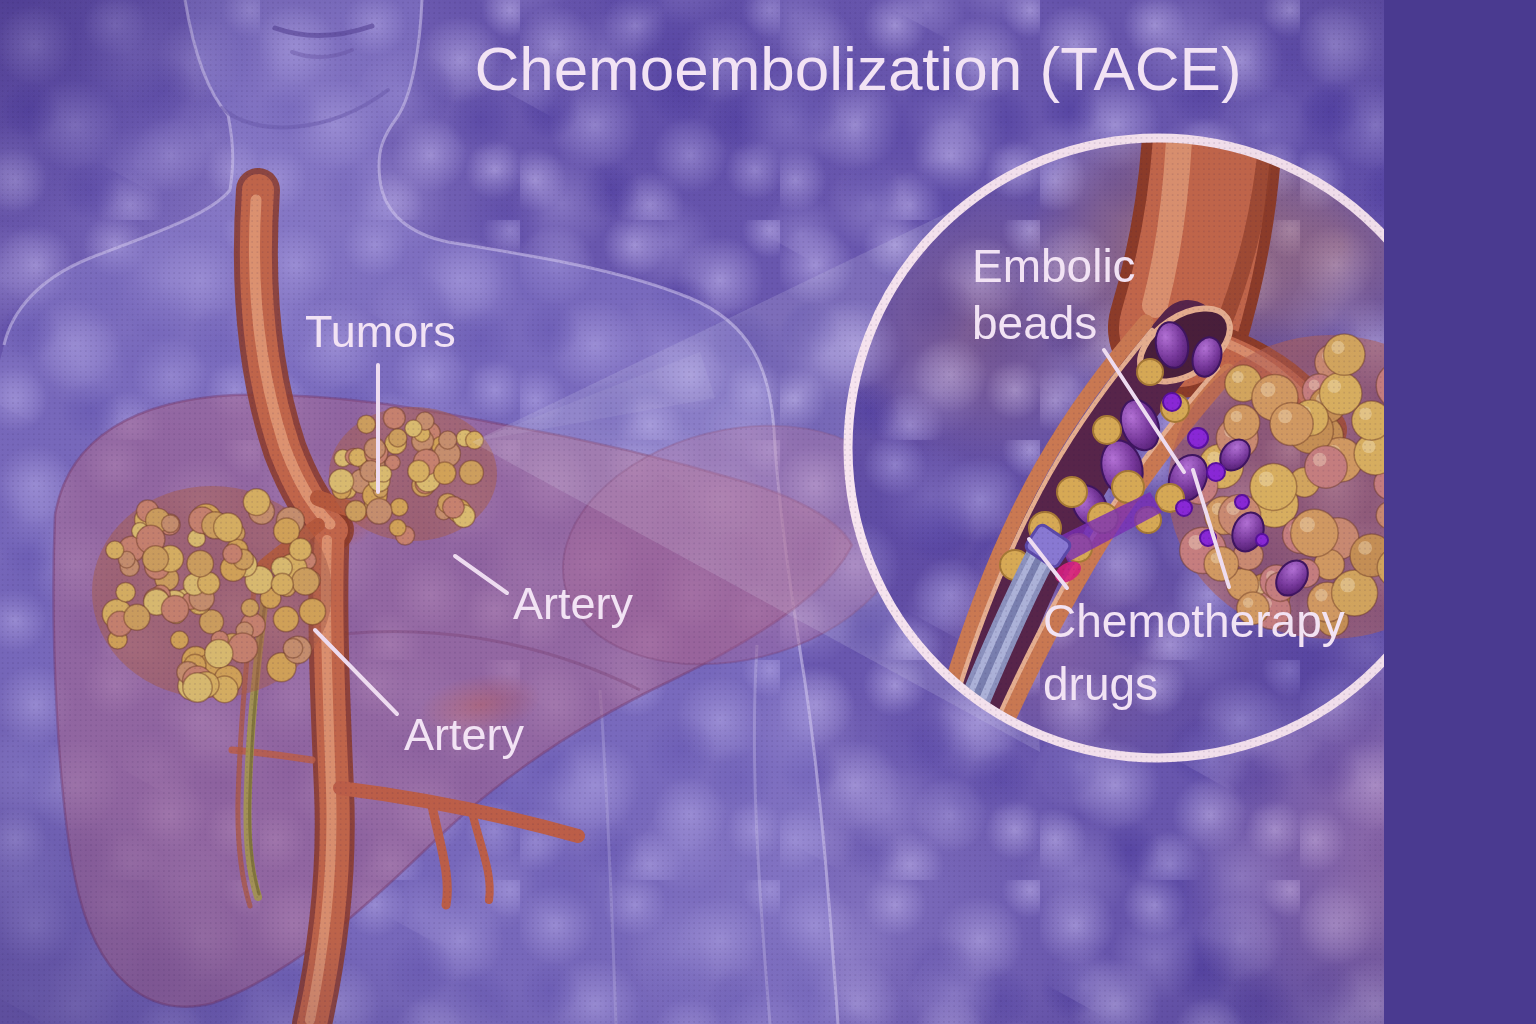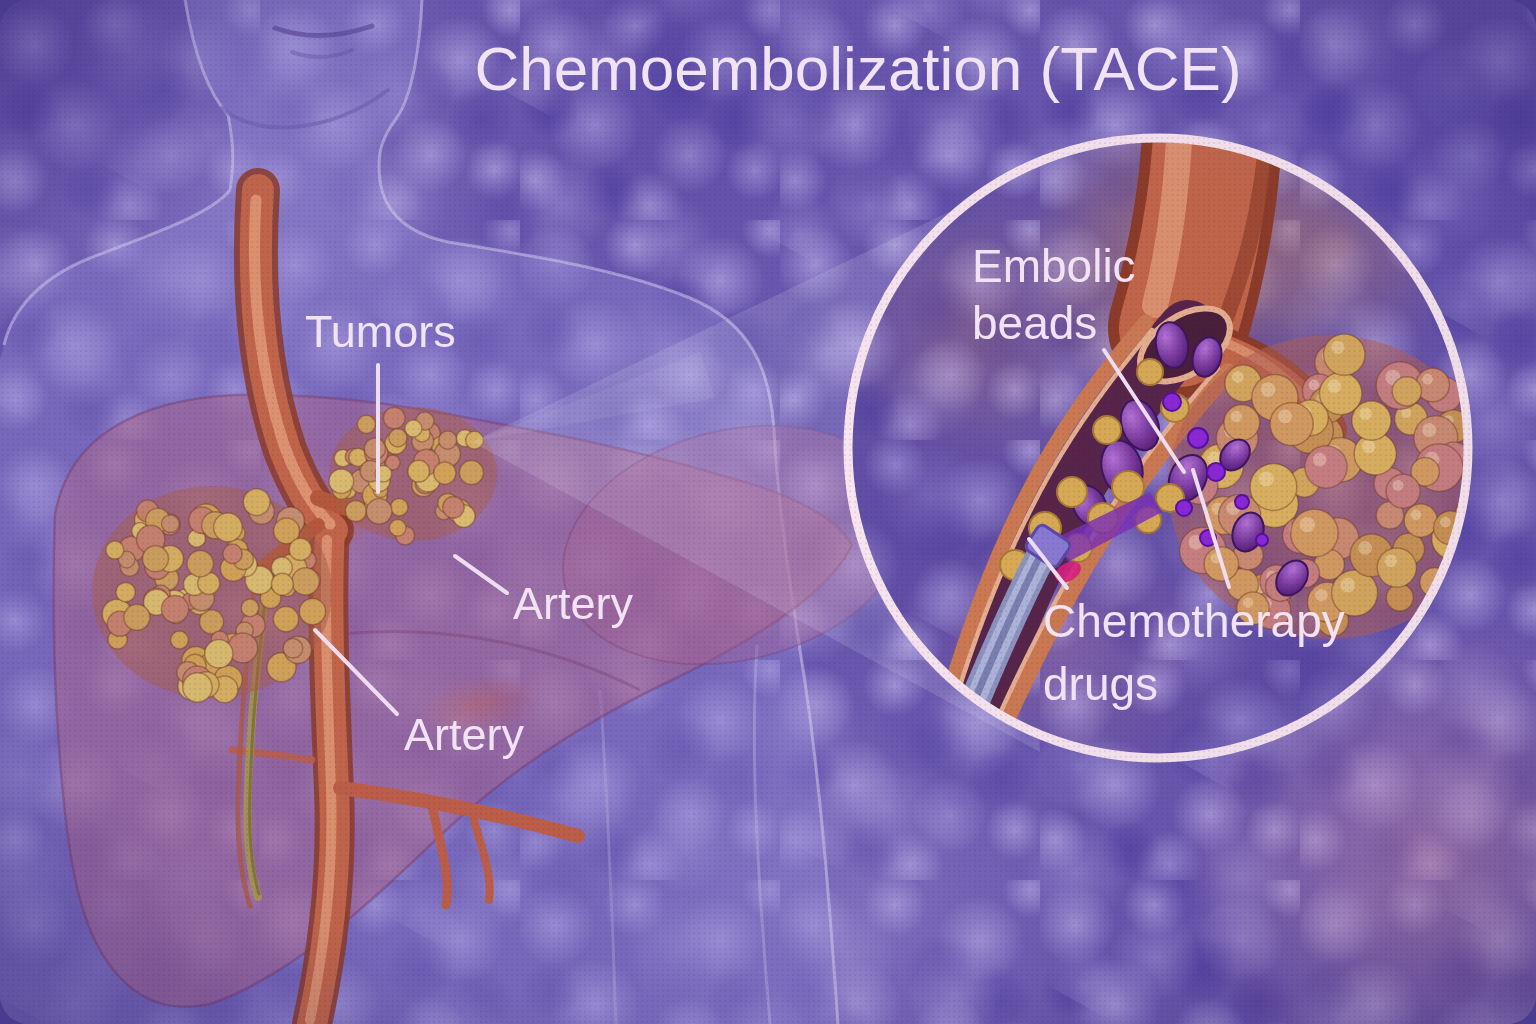--- a/index.html
+++ b/index.html
@@ -1,17 +1,17 @@
 <!DOCTYPE html>
 <html><head>
 <meta charset="utf-8">
 <style>
   html,body{margin:0;padding:0;background:#4a3a90;}
-  #stage{position:relative;width:1536px;height:1024px;overflow:hidden;
-         font-family:"Liberation Sans", sans-serif;border-radius:29px;}
+  #stage{position:relative;width:1384px;height:1024px;overflow:hidden;
+         font-family:"Liberation Sans", sans-serif;}
   svg{display:block;}
   text{font-family:"Liberation Sans", sans-serif;}
 </style>
 </head>
 <body>
 
 <div id="stage">
 <svg width="1536" height="1024" viewBox="0 0 1536 1024">
   <defs>
     <radialGradient id="cellG">

